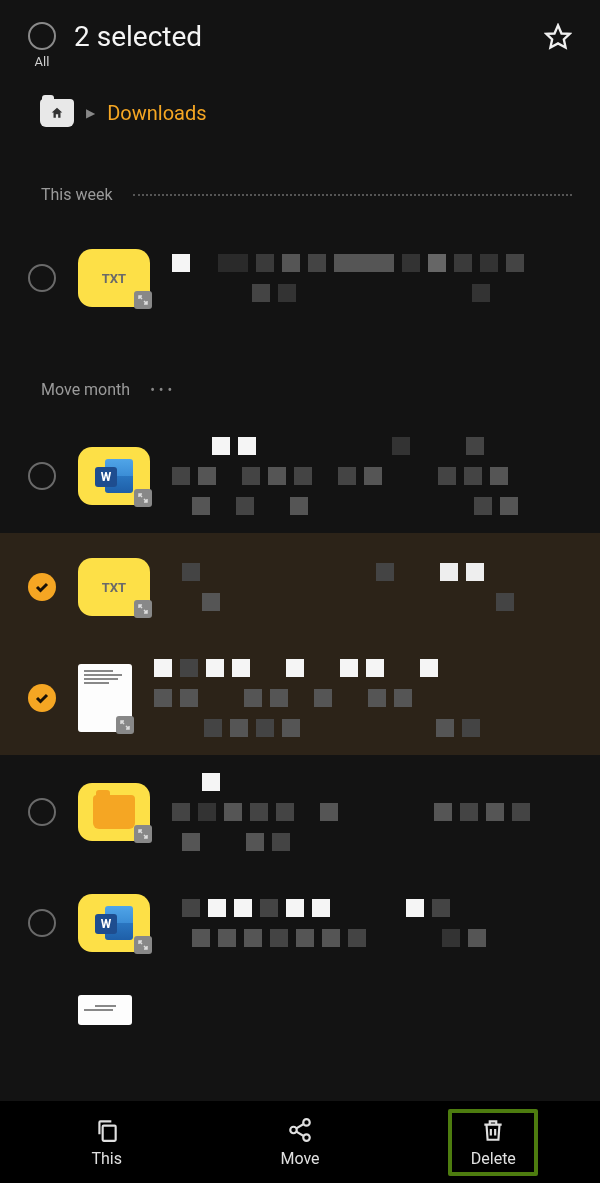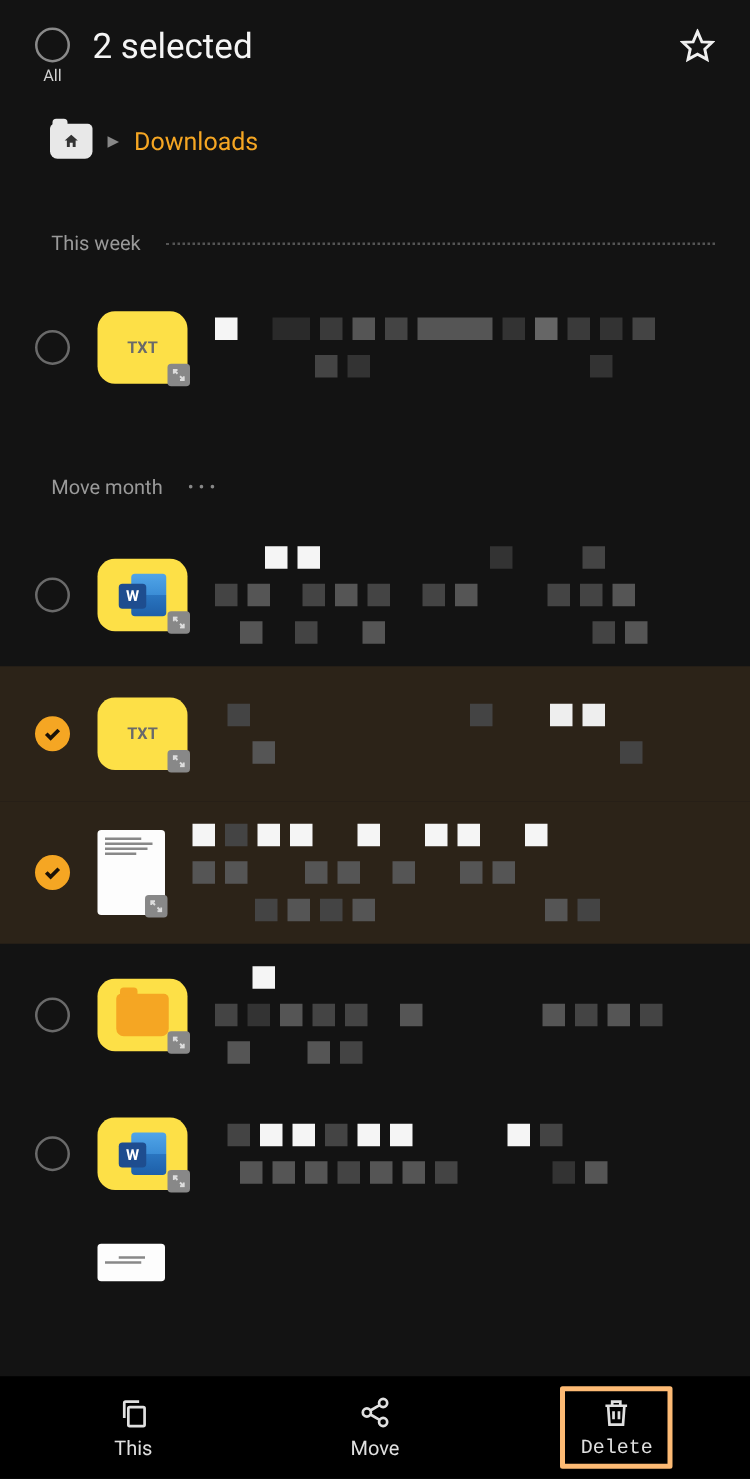--- a/index.html
+++ b/index.html
@@ -253,24 +253,23 @@
       color: #e0e0e0;
       font-size: 16px;
       width: 90px;
       padding: 6px;
     }
     .bb-icon {
       width: 26px;
       height: 26px;
     }
     .highlighted {
-      border: 4px solid #fdba74;
+      border: 4px solid #4d7c0f;
       border-radius: 2px;
       padding: 4px 8px;
-      font-family: Liberation Mono, monospace;
     }
     .vdots { display:flex; flex-direction:column; gap:4px; align-items:center; justify-content:center; height:26px;}
     .vdots span { width:5px; height:5px; background:#e0e0e0; border-radius:50%;}
     .partial-row {
       display: flex;
       align-items: center;
       gap: 22px;
       padding: 18px 28px 0 28px;
     }
   </style>

